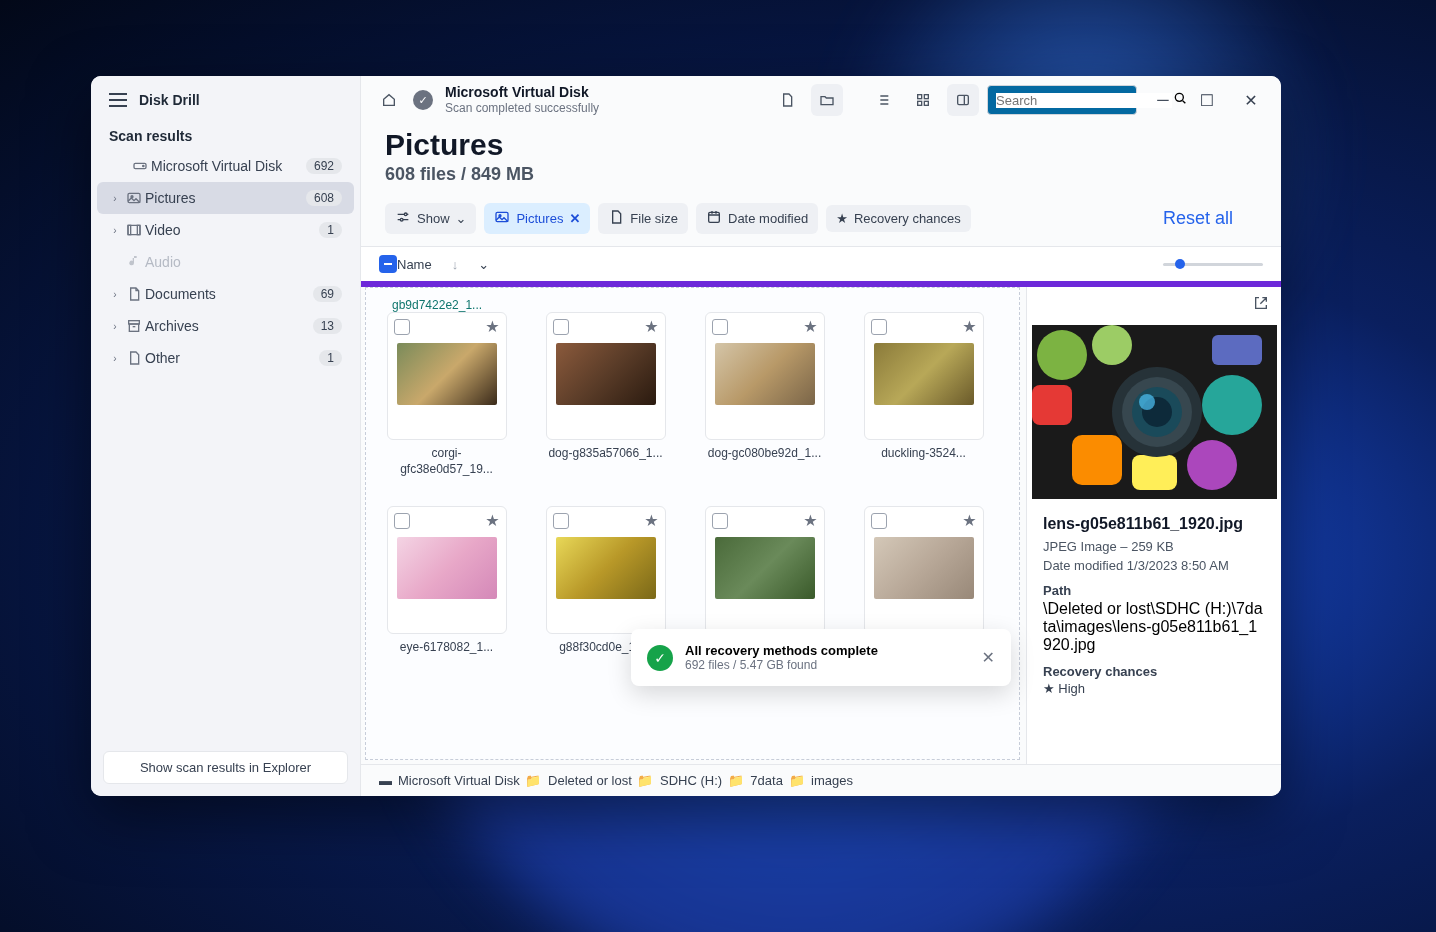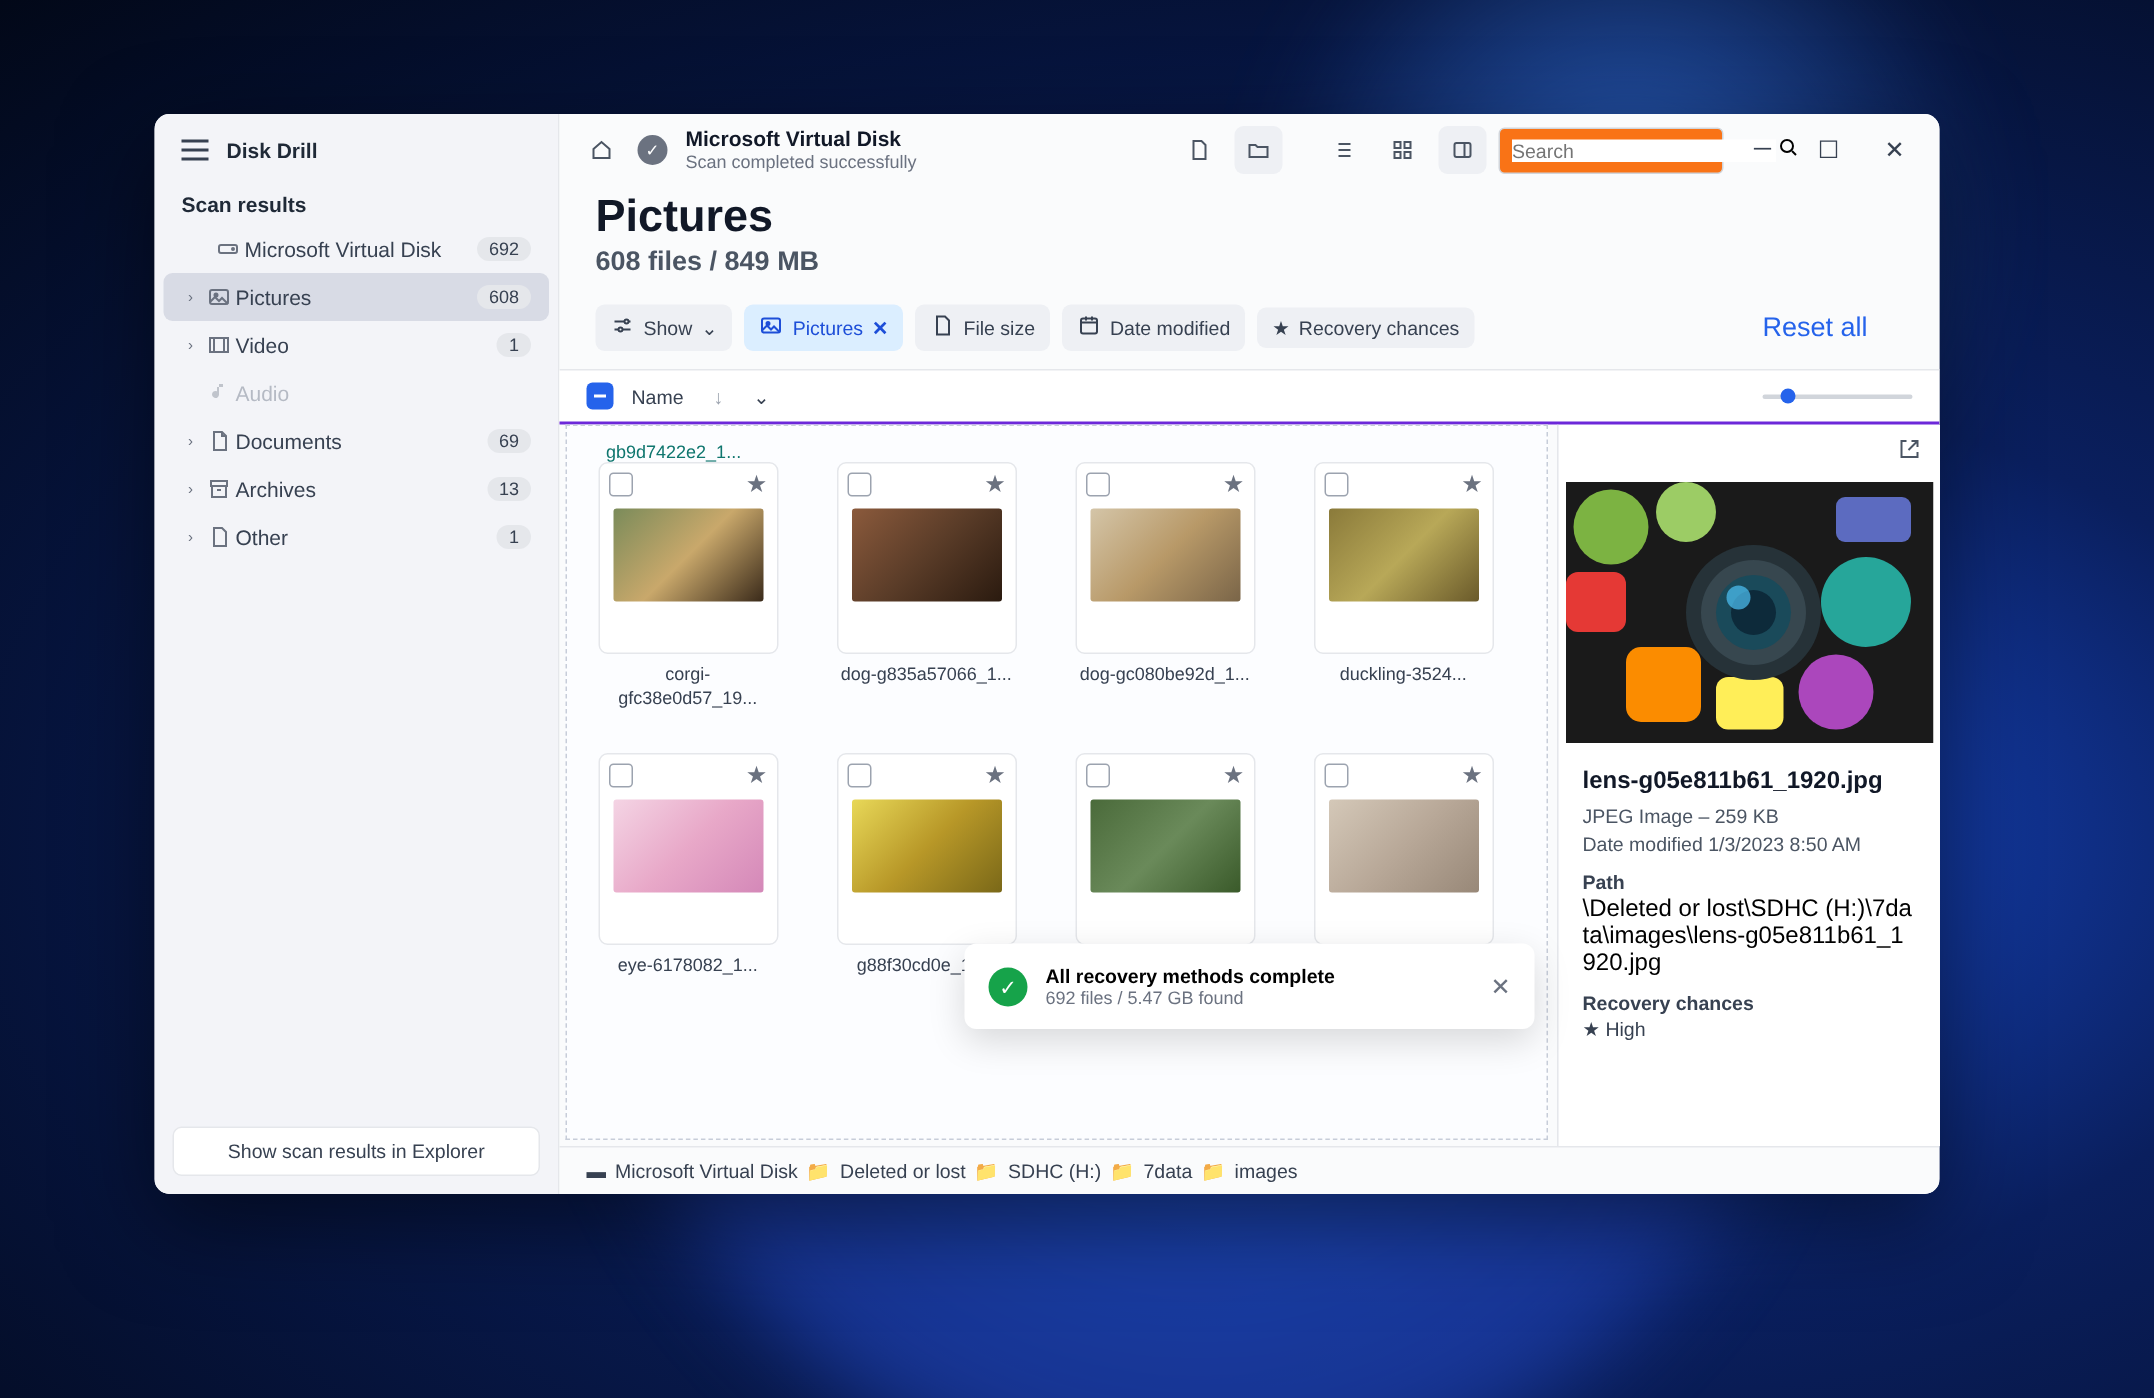--- a/index.html
+++ b/index.html
@@ -6,21 +6,21 @@
 body {
   width: 1436px; height: 932px;
   background: radial-gradient(ellipse at 70% 60%, #1a4fd8 0%, #0a1f5e 40%, #020818 100%);
   position: relative; overflow: hidden;
 }
 .blob { position: absolute; border-radius: 50%; filter: blur(30px); opacity: 0.7; }
 .blob1 { width: 800px; height: 800px; background: radial-gradient(circle, #2563eb 0%, #1e40af 60%); top: 200px; left: 400px; }
 .blob2 { width: 500px; height: 500px; background: radial-gradient(circle, #3b82f6 0%, transparent 70%); top: -100px; right: 100px; }
 
 .window {
-  position: absolute; left: 103px; top: 76px; width: 1190px; height: 720px;
+  position: absolute; left: 91px; top: 76px; width: 1190px; height: 720px;
   background: #fff; border-radius: 10px; overflow: hidden;
   box-shadow: 0 20px 60px rgba(0,0,0,0.5);
   display: flex; flex-direction: row;
 }
 .sidebar {
   width: 270px; background: #f3f4f8; border-right: 1px solid #e5e7eb;
   display: flex; flex-direction: column;
 }
 .sb-header { display: flex; align-items: center; gap: 12px; padding: 16px 18px 10px; font-weight: 600; font-size: 14px; color: #1f2937; }
 .hamburger { width: 18px; height: 14px; display: flex; flex-direction: column; justify-content: space-between; cursor: pointer; }
@@ -40,34 +40,34 @@
 
 .main { flex: 1; display: flex; flex-direction: column; background: #fafbfc; position: relative; }
 .topbar { height: 48px; display: flex; align-items: center; padding: 0 12px; gap: 8px; }
 .tb-ico { width: 32px; height: 32px; display: flex; align-items: center; justify-content: center; border-radius: 6px; cursor: pointer; color: #4b5563; }
 .tb-ico.boxed { background: #eef0f4; }
 .check-badge { width: 20px; height: 20px; border-radius: 50%; background: #6b7280; color: #fff; display: flex; align-items: center; justify-content: center; font-size: 11px; margin-right: 4px; }
 .tb-title { display: flex; flex-direction: column; line-height: 1.2; }
 .tb-title .t1 { font-weight: 600; font-size: 14px; color: #111827; }
 .tb-title .t2 { font-size: 12px; color: #6b7280; }
 .tb-spacer { flex: 1; }
-.searchbox { display: flex; align-items: center; border: 1px solid #d1d5db; border-radius: 4px; padding: 4px 8px; width: 150px; background: #f97316; }
+.searchbox { display: flex; align-items: center; border: 1px solid #d1d5db; border-radius: 4px; padding: 4px 8px; width: 150px; background: #0369a1; }
 .searchbox input { border: none; outline: none; flex: 1; font-size: 13px; }
 .win-btn { width: 36px; height: 32px; display: flex; align-items: center; justify-content: center; cursor: pointer; color: #374151; }
 
 .content-head { padding: 4px 24px 14px; }
 .page-title { font-size: 30px; font-weight: 600; color: #111827; }
 .page-sub { font-size: 18px; font-weight: 600; color: #4b5563; margin-top: 2px; }
 .filter-row { display: flex; gap: 8px; padding: 4px 24px 12px; align-items: center; }
 .chip { display: flex; align-items: center; gap: 6px; padding: 6px 10px; border-radius: 6px; background: #eef0f4; font-size: 13px; color: #374151; cursor: pointer; }
 .chip.blue { background: #dbeeff; color: #1d4ed8; }
 .chip .x { color: #1d4ed8; font-weight: bold; cursor: pointer; }
 .reset { margin-left: auto; color: #2563eb; font-size: 18px; padding-right: 24px; cursor: pointer; }
 
-.sort-row { display: flex; align-items: center; padding: 8px 18px; border-top: 1px solid #e5e7eb; border-bottom: 2px solid #6d28d9; gap: 12px; background: #fff; }
+.sort-row { display: flex; align-items: center; padding: 8px 18px; border-top: 1px solid #e5e7eb; border-bottom: 6px solid #6d28d9; background: #fff; }
 .chk-indet { width: 18px; height: 18px; border-radius: 4px; background: #2563eb; display: flex; align-items: center; justify-content: center; }
 .chk-indet::after { content: ''; width: 8px; height: 2px; background: #fff; }
 .sort-name { font-size: 13px; color: #374151; display: flex; align-items: center; gap: 20px; }
 .sort-arrow { color: #9ca3af; }
 .slider { margin-left: auto; width: 100px; height: 3px; background: #d1d5db; border-radius: 2px; position: relative; }
 .slider .knob { position: absolute; left: 12px; top: -4px; width: 10px; height: 10px; background: #2563eb; border-radius: 50%; }
 
 .body-wrap { flex: 1; display: flex; overflow: hidden; }
 .grid-area { flex: 1; padding: 10px 18px; overflow: auto; position: relative; border: 1px dashed #c7cdd9; margin: 0px 6px 4px 4px; background: #fcfdff; }
 .crumb-row { padding: 8px 18px; font-size: 13px; color: #374151; display: flex; align-items: center; gap: 6px; border-top: 1px solid #e5e7eb; }

